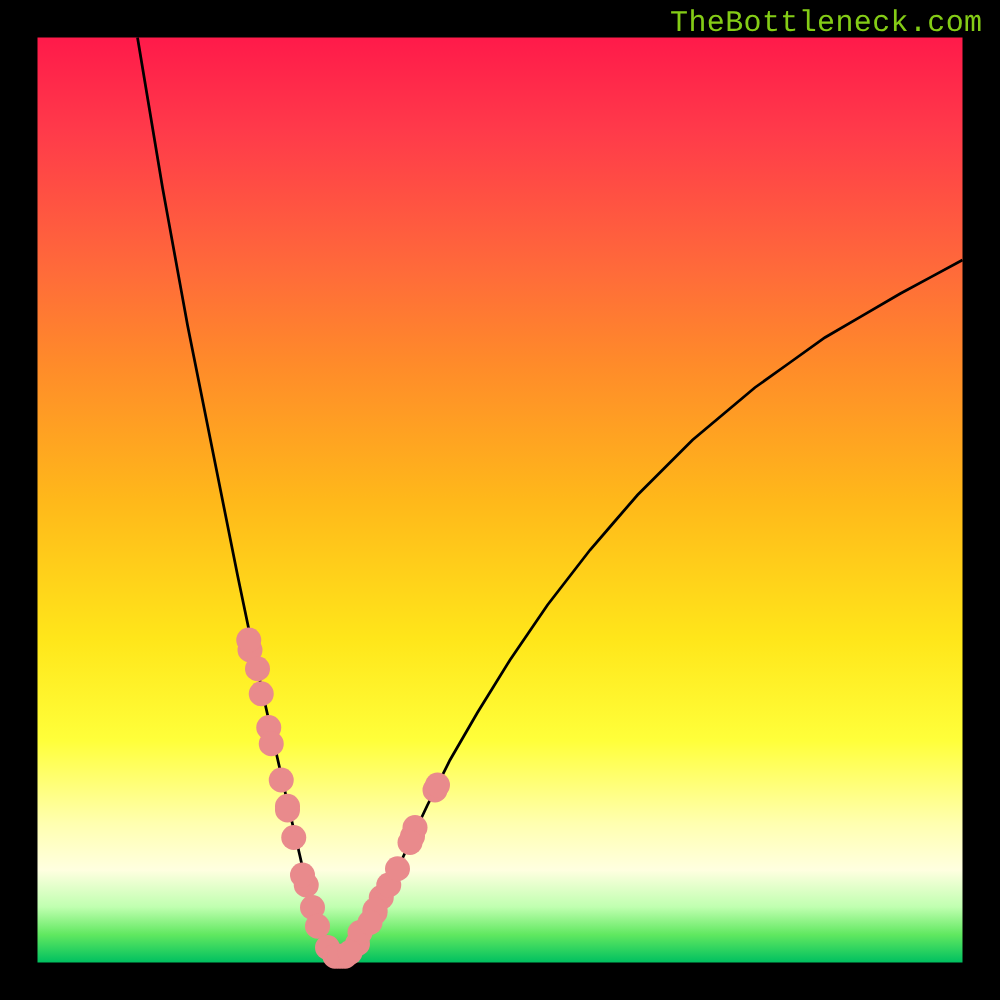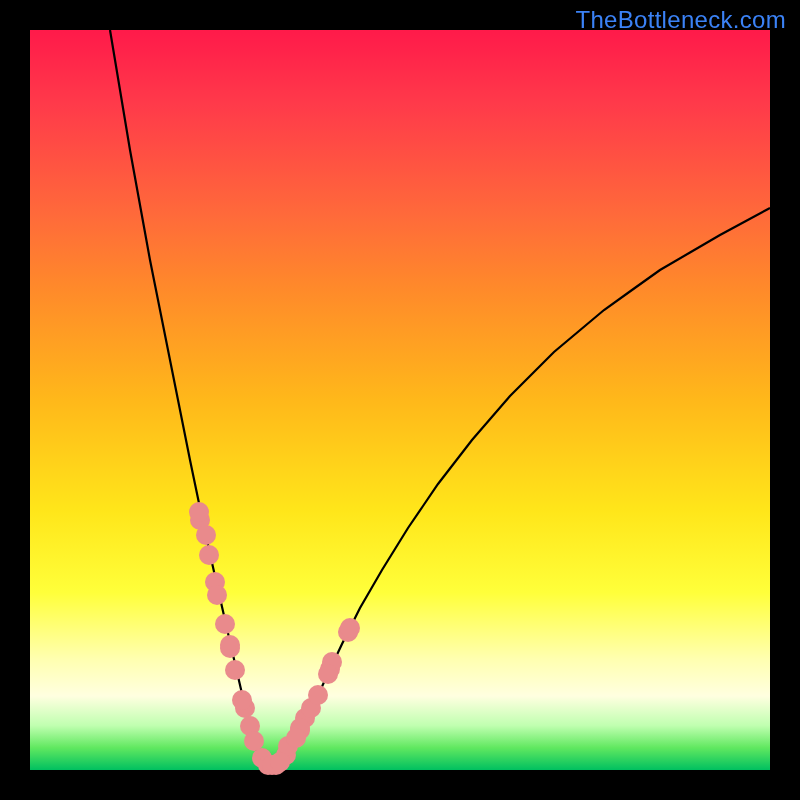--- a/index.html
+++ b/index.html
@@ -28,24 +28,25 @@
       #ffffb0 85%,
       #ffffe0 90%,
       #c0ffb0 94%,
       #60e860 97%,
       #00c060 100%);
   }
   .watermark {
     position: absolute;
     top: 6px;
     right: 14px;
-    color: #3b82f6;
+    color: #84cc16;
     font-size: 24px;
     font-weight: 400;
     letter-spacing: 0.3px;
+    font-family: Liberation Mono, monospace;
   }
   svg.plot {
     position: absolute;
     left: 0;
     top: 0;
     width: 740px;
     height: 740px;
     overflow: visible;
   }
   .curve {

